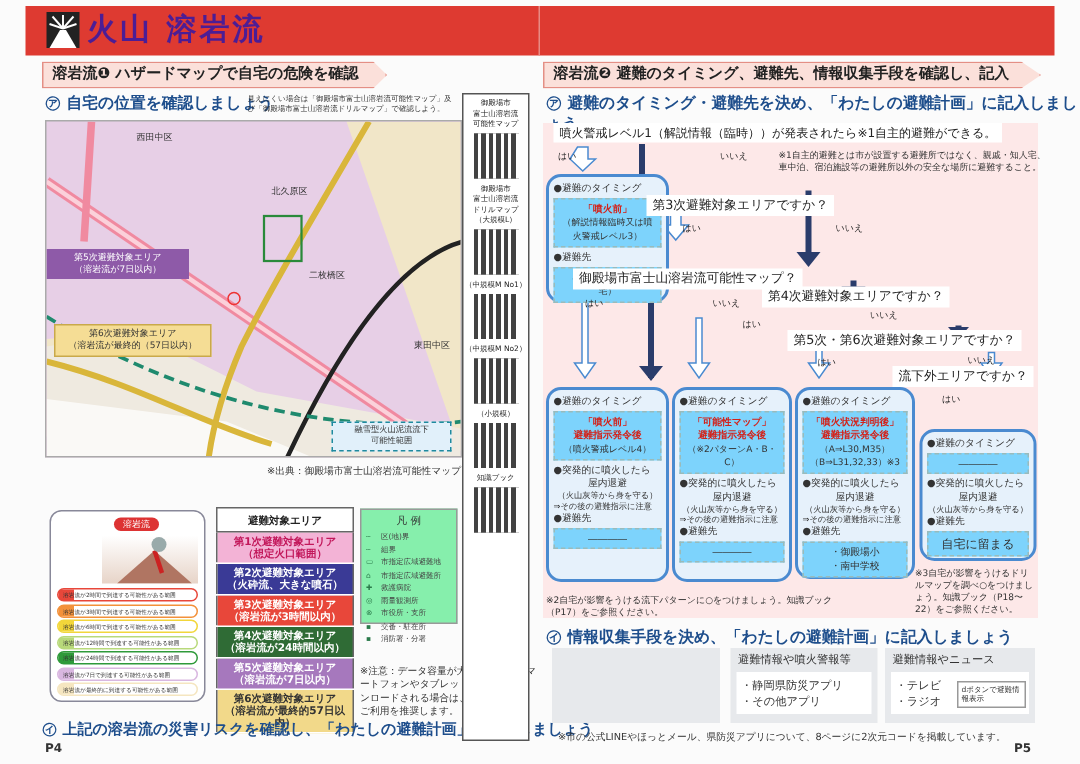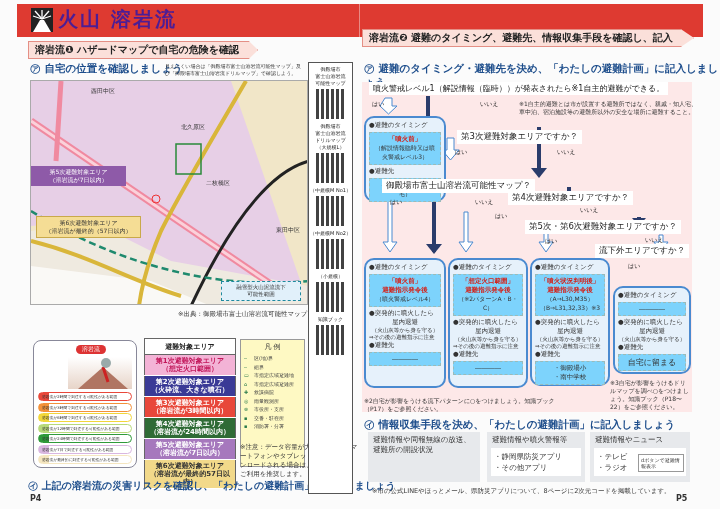--- a/index.html
+++ b/index.html
@@ -146,21 +146,21 @@
       </tr>
       <tr>
         <td style="background: rgb(242, 217, 138); color: rgb(51, 51, 51); font-weight: bold; height: 20px;">
           <div>第6次避難対象エリア</div>
           <div>（溶岩流が最終的57日以内）</div>
         </td>
       </tr>
     </tbody>
 </table>
 
-<div class="abs" style="left:240px;top:339px;width:65px;height:128px;border:1px solid #999;background:#fef9c3;padding:2px 3px">
+<div class="abs" style="left:240px;top:339px;width:65px;height:77px;border:1px solid #999;background:#86efac;padding:2px 3px">
   <div style="text-align:center;font-size:7px;margin-bottom:2px">凡 例</div>
   <div id="legend-items">
       <div class="legend-item"><span style="display:inline-block;width:10px;color:#2a7a4a">┄</span><span>区(地)界</span></div>
       <div class="legend-item"><span style="display:inline-block;width:10px;color:#2a7a4a">┄</span><span>組界</span></div>
       <div class="legend-item"><span style="display:inline-block;width:10px;color:#2a7a4a">▭</span><span>市指定広域避難地</span></div>
       <div class="legend-item"><span style="display:inline-block;width:10px;color:#2a7a4a">⌂</span><span>市指定広域避難所</span></div>
       <div class="legend-item"><span style="display:inline-block;width:10px;color:#2a7a4a">✚</span><span>救護病院</span></div>
       <div class="legend-item"><span style="display:inline-block;width:10px;color:#2a7a4a">◎</span><span>雨量観測所</span></div>
       <div class="legend-item"><span style="display:inline-block;width:10px;color:#2a7a4a">⊗</span><span>市役所・支所</span></div>
       <div class="legend-item"><span style="display:inline-block;width:10px;color:#2a7a4a">▪</span><span>交番・駐在所</span></div>
@@ -197,21 +197,21 @@
     <div style="margin: 3px 0px 4px;">
       <div class="qrlabel" style="white-space:pre-line">（小規模）</div>
       <div class="qr"></div>
     </div>
     <div style="margin: 3px 0px 4px;">
       <div class="qrlabel" style="white-space:pre-line">知識ブック</div>
       <div class="qr"></div>
     </div>
   </div>
 
-<div class="abs sec-band" style="left:362px;top:29px;width:332px">溶岩流❷ 避難のタイミング、避難先、情報収集手段を確認し、記入</div>
+<div class="abs sec-band" style="left:362px;top:41px;width:332px">溶岩流❷ 避難のタイミング、避難先、情報収集手段を確認し、記入</div>
 <div class="abs sub" style="left:364px;top:62px">㋐ 避難のタイミング・避難先を決め、「わたしの避難計画」に記入しましょう</div>
 
 <div class="abs pink-area"></div>
 <div class="abs q" style="left:369px;top:82px;font-size:8px">噴火警戒レベル1（解説情報（臨時））が発表されたら※1自主的避難ができる。</div>
 <div class="abs" style="left:519px;top:100px;width:180px;font-size:6px;line-height:8px">※1自主的避難とは市が設置する避難所ではなく、親戚・知人宅、車中泊、宿泊施設等の避難所以外の安全な場所に避難すること。</div>
 
 <svg class="abs" style="left:362px;top:82px" width="330" height="185">
   <g fill="#fff" stroke="#4a8ad0" stroke-width="1">
     <polygon points="23,16 30,16 30,24 35,24 26.5,32 18,24 23,16"></polygon>
     <polygon points="85,56 92,56 92,68 97,68 88.5,78 80,68 85,68"></polygon>
@@ -239,21 +239,21 @@
 <div class="abs box" style="left:364px;top:116px;width:82px;height:86px">
   <div>●避難のタイミング</div>
   <div class="inner">
     <div class="red">「噴火前」</div>
     <div style="font-size:6px">（解説情報臨時又は噴火警戒レベル3）</div>
   </div>
   <div>●避難先</div>
   <div class="inner" style="font-size:6px">（例：裾野市の親戚宅）</div>
 </div>
 
-<div class="abs q" style="left:457px;top:130px">第3次避難対象エリアですか？</div>
+<div class="abs q" style="left:431px;top:130px">第3次避難対象エリアですか？</div>
 <div class="abs yn" style="left:455px;top:148px">はい</div>
 <div class="abs yn" style="left:557px;top:148px">いいえ</div>
 <div class="abs q" style="left:382px;top:179px">御殿場市富士山溶岩流可能性マップ？</div>
 <div class="abs yn" style="left:390px;top:198px">はい</div>
 <div class="abs yn" style="left:475px;top:198px">いいえ</div>
 <div class="abs q" style="left:508px;top:191px">第4次避難対象エリアですか？</div>
 <div class="abs yn" style="left:495px;top:212px">はい</div>
 <div class="abs yn" style="left:580px;top:206px">いいえ</div>
 <div class="abs q" style="left:525px;top:220px">第5次・第6次避難対象エリアですか？</div>
 <div class="abs yn" style="left:545px;top:237px">はい</div>
@@ -272,21 +272,21 @@
       <div>●突発的に噴火したら</div>
       <div style="text-align:center">屋内退避</div>
       <div style="font-size:5.5px;text-align:center">（火山灰等から身を守る）</div>
       <div style="font-size:5.5px">⇒その後の避難指示に注意</div>
       <div>●避難先</div>
       <div class="inner" style="white-space:pre-line;">――――</div>
     </div>
     <div class="abs box" style="left: 448px; top: 258px; width: 80px; height: 130px;">
       <div>●避難のタイミング</div>
       <div class="inner">
-        <div class="red">「想定火口範囲」</div>
+        <div class="red">「可能性マップ」</div>
         <div class="red">避難指示発令後</div>
         <div style="font-size:6px;white-space:pre-line">（※2パターンA・B・C）</div>
       </div>
       <div>●突発的に噴火したら</div>
       <div style="text-align:center">屋内退避</div>
       <div style="font-size:5.5px;text-align:center">（火山灰等から身を守る）</div>
       <div style="font-size:5.5px">⇒その後の避難指示に注意</div>
       <div>●避難先</div>
       <div class="inner" style="white-space:pre-line;">――――</div>
     </div>
@@ -318,21 +318,20 @@
       <div class="inner" style="white-space:pre-line;font-size:8px">自宅に留まる</div>
     </div>
   </div>
 
 <div class="abs" style="left:364px;top:397px;width:200px;font-size:6px;line-height:8px">※2自宅が影響をうける流下パターンに○をつけましょう。知識ブック（P17）をご参照ください。</div>
 <div class="abs" style="left:610px;top:379px;width:80px;font-size:6px;line-height:8px">※3自宅が影響をうけるドリルマップを調べ○をつけましょう。知識ブック（P18〜22）をご参照ください。</div>
 
 <div class="abs sub" style="left:364px;top:418px">㋑ 情報収集手段を決め、「わたしの避難計画」に記入しましょう</div>
 <div id="info-cols">
     <div class="abs info-col" style="left: 368px; top: 432px; width: 112px; height: 50px;">
-      <div class="info-head">避難情報や同報無線の放送、避難所の開設状況</div>
     </div>
     <div class="abs info-col" style="left: 487px; top: 432px; width: 98px; height: 50px;">
       <div class="info-head">避難情報や噴火警報等</div>
       <div class="info-body">
         <div>・静岡県防災アプリ</div>
         <div>・その他アプリ</div>
       </div>
     </div>
     <div class="abs info-col" style="left: 590px; top: 432px; width: 100px; height: 50px;">
       <div class="info-head">避難情報やニュース</div>

